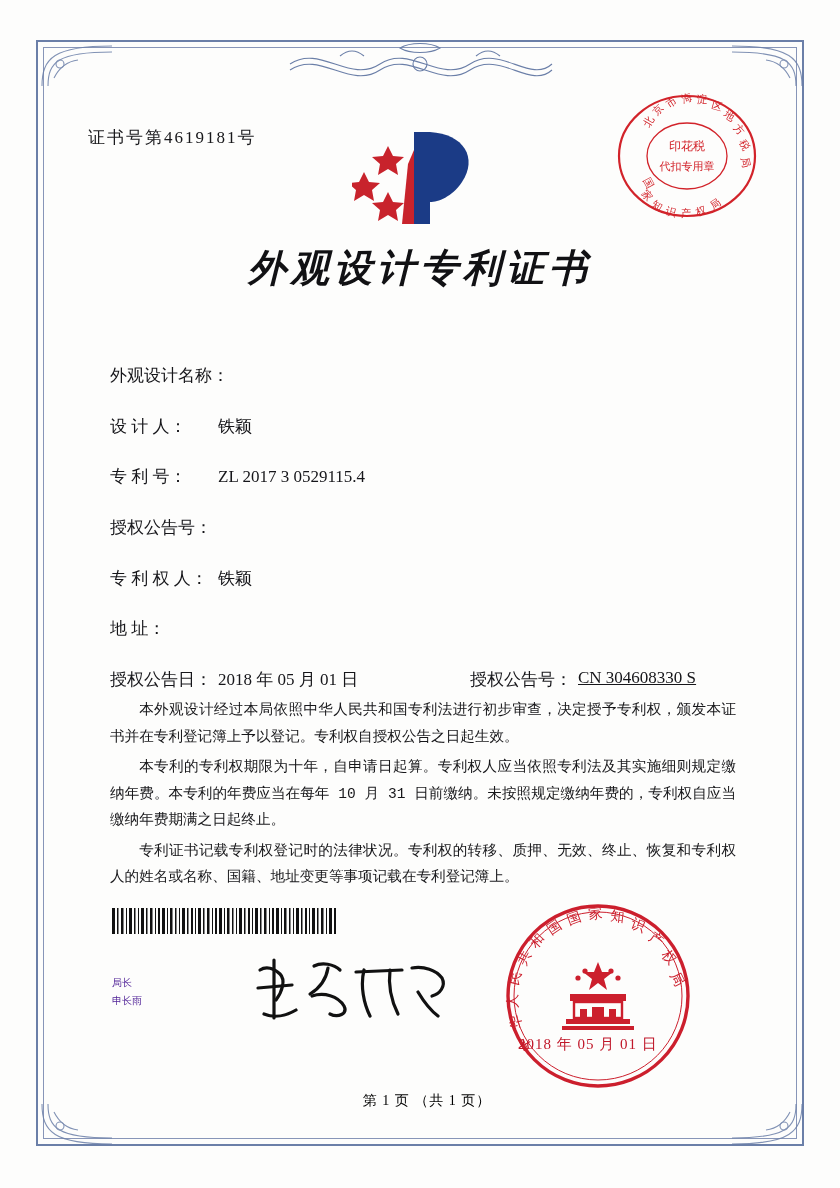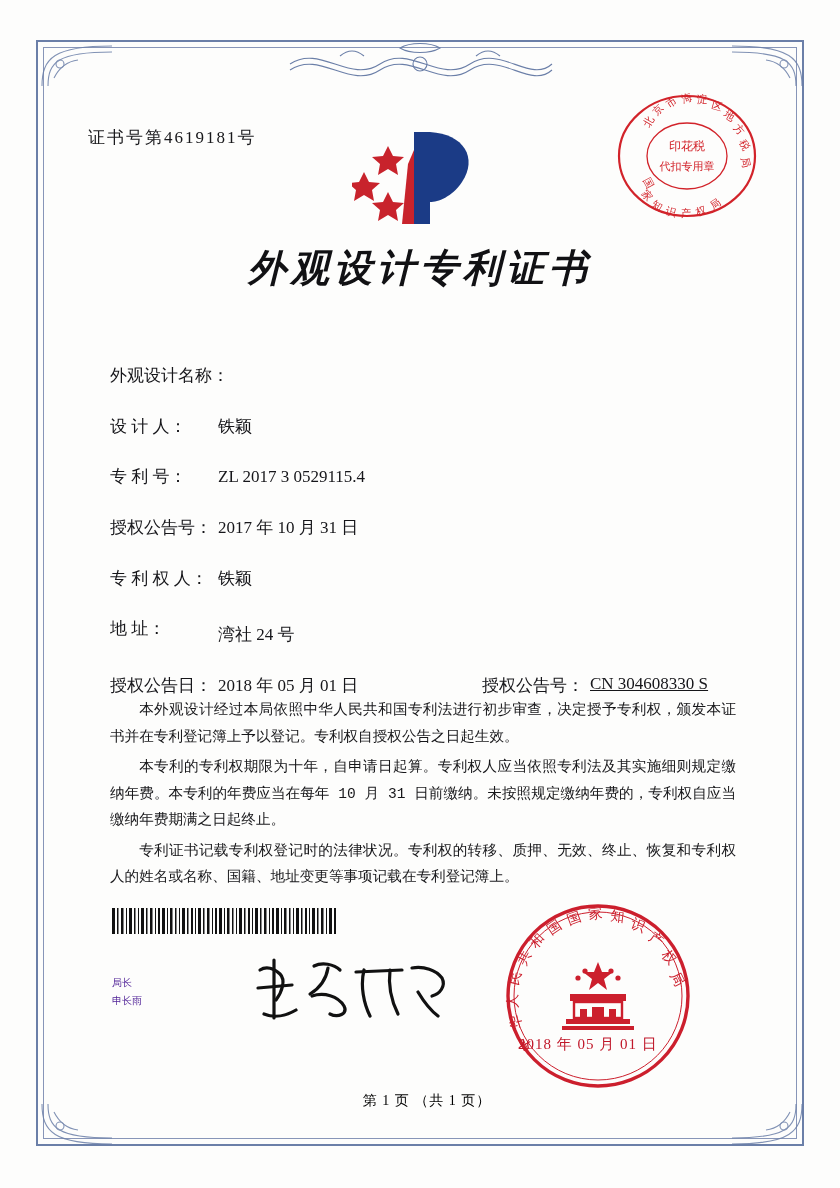--- a/index.html
+++ b/index.html
@@ -119,21 +119,20 @@
     flex: 1;
   }
   .fvalue .line2 {
     display: block;
     margin-top: 6px;
   }
 
   .grant-row {
     display: flex;
     margin-bottom: 10px;
-    gap: 12px;
   }
   .grant-left {
     width: 360px;
     flex: 0 0 360px;
     display: flex;
   }
   .grant-right {
     display: flex;
   }
 
@@ -316,32 +315,30 @@
       <div class="fvalue">铁颖</div>
     </div>
 
     <div class="frow">
       <div class="flabel">专 利 号：</div>
       <div class="fvalue">ZL 2017 3 0529115.4</div>
     </div>
 
     <div class="frow">
       <div class="flabel">授权公告号：</div>
-      <div class="fvalue">2017 年 10 月 31 日</div>
     </div>
 
     <div class="frow">
       <div class="flabel">专 利 权 人：</div>
       <div class="fvalue">铁颖</div>
     </div>
 
     <div class="frow">
       <div class="flabel">地 址：</div>
       <div class="fvalue">
-        <span class="line2">湾社 24 号</span>
       </div>
     </div>
 
     <div class="grant-row">
       <div class="grant-left">
         <div class="flabel">授权公告日：</div>
         <div class="fvalue">2018 年 05 月 01 日</div>
       </div>
       <div class="grant-right">
         <div>授权公告号：</div>

